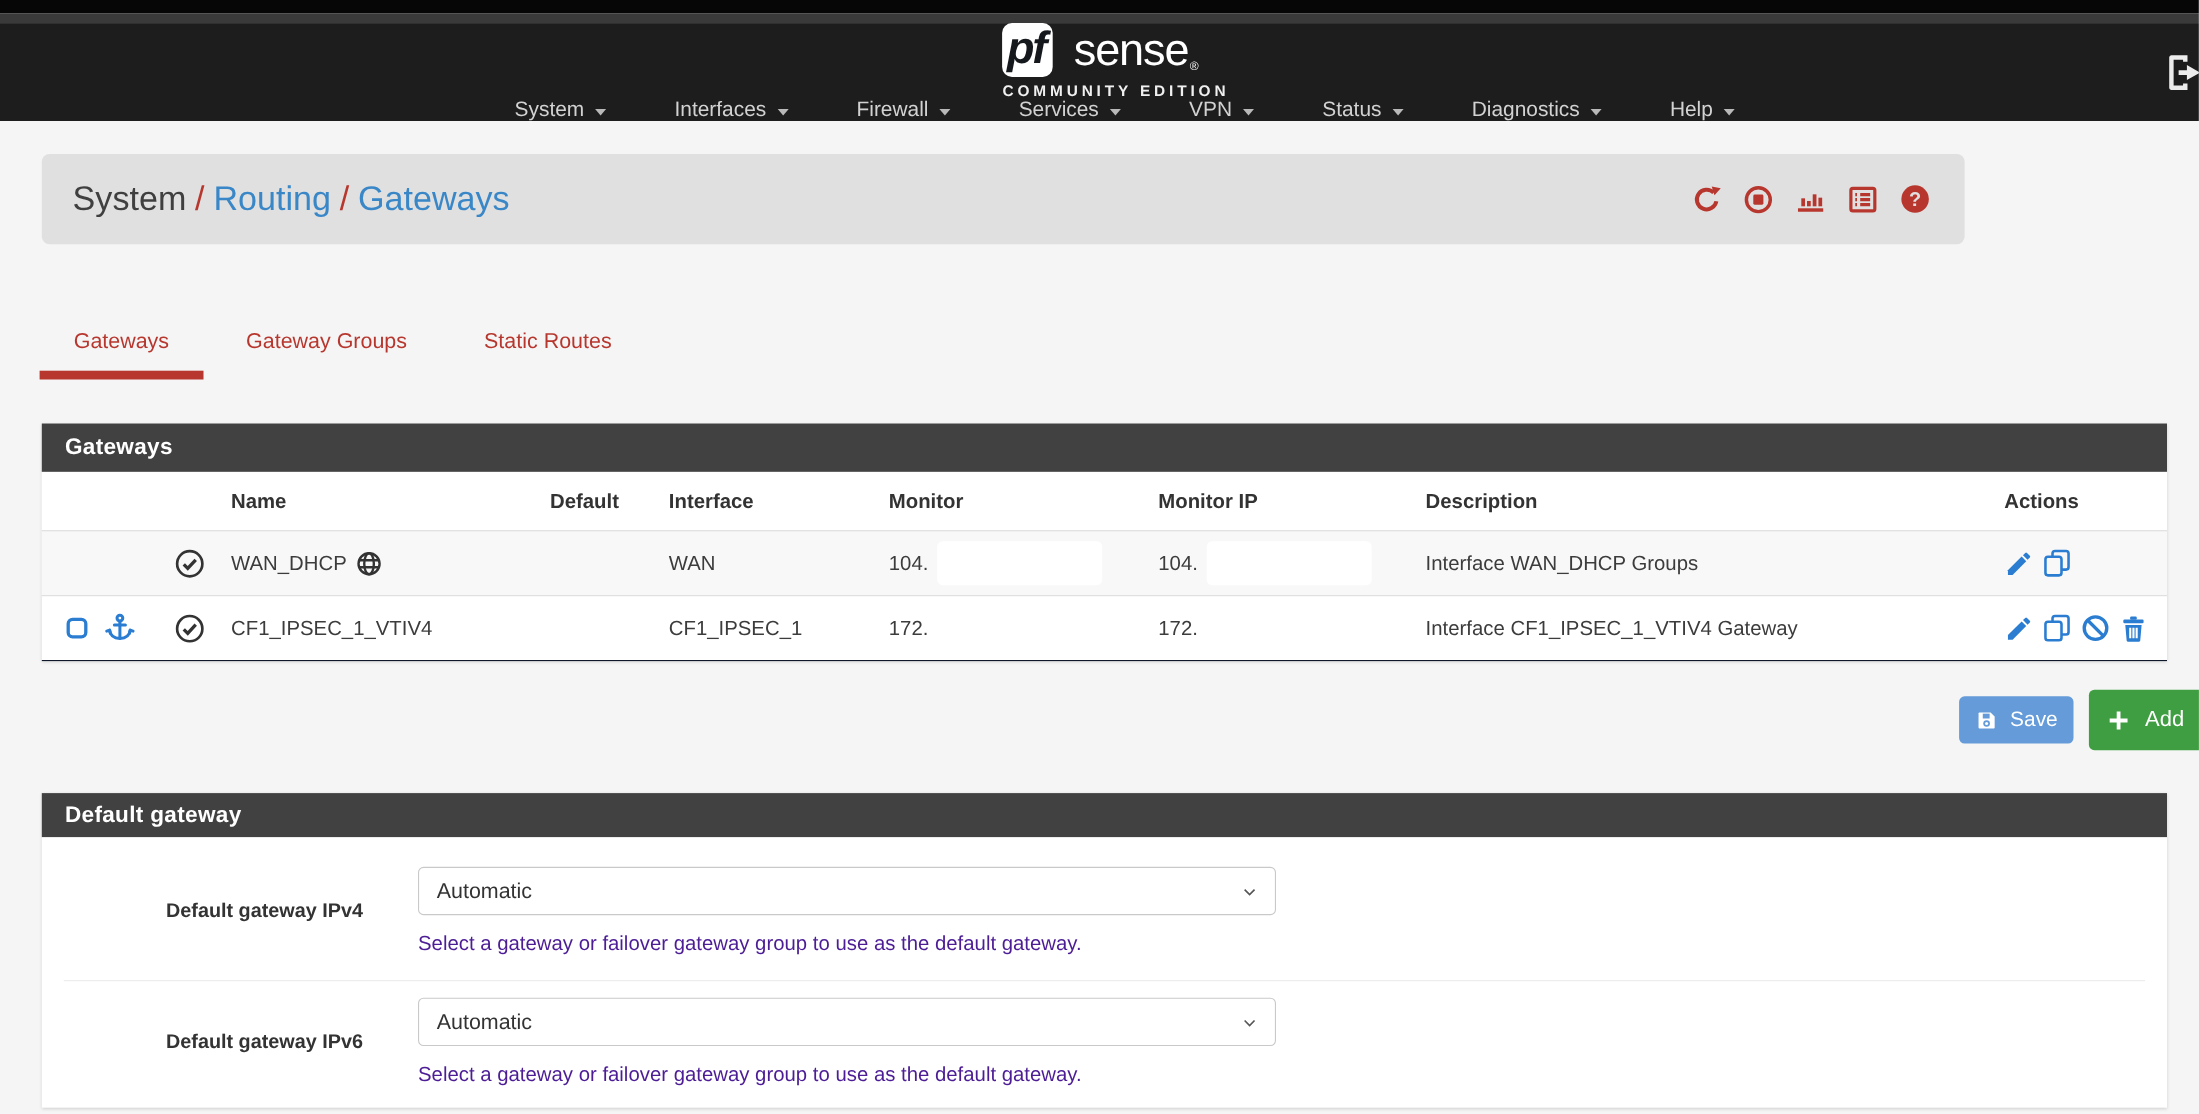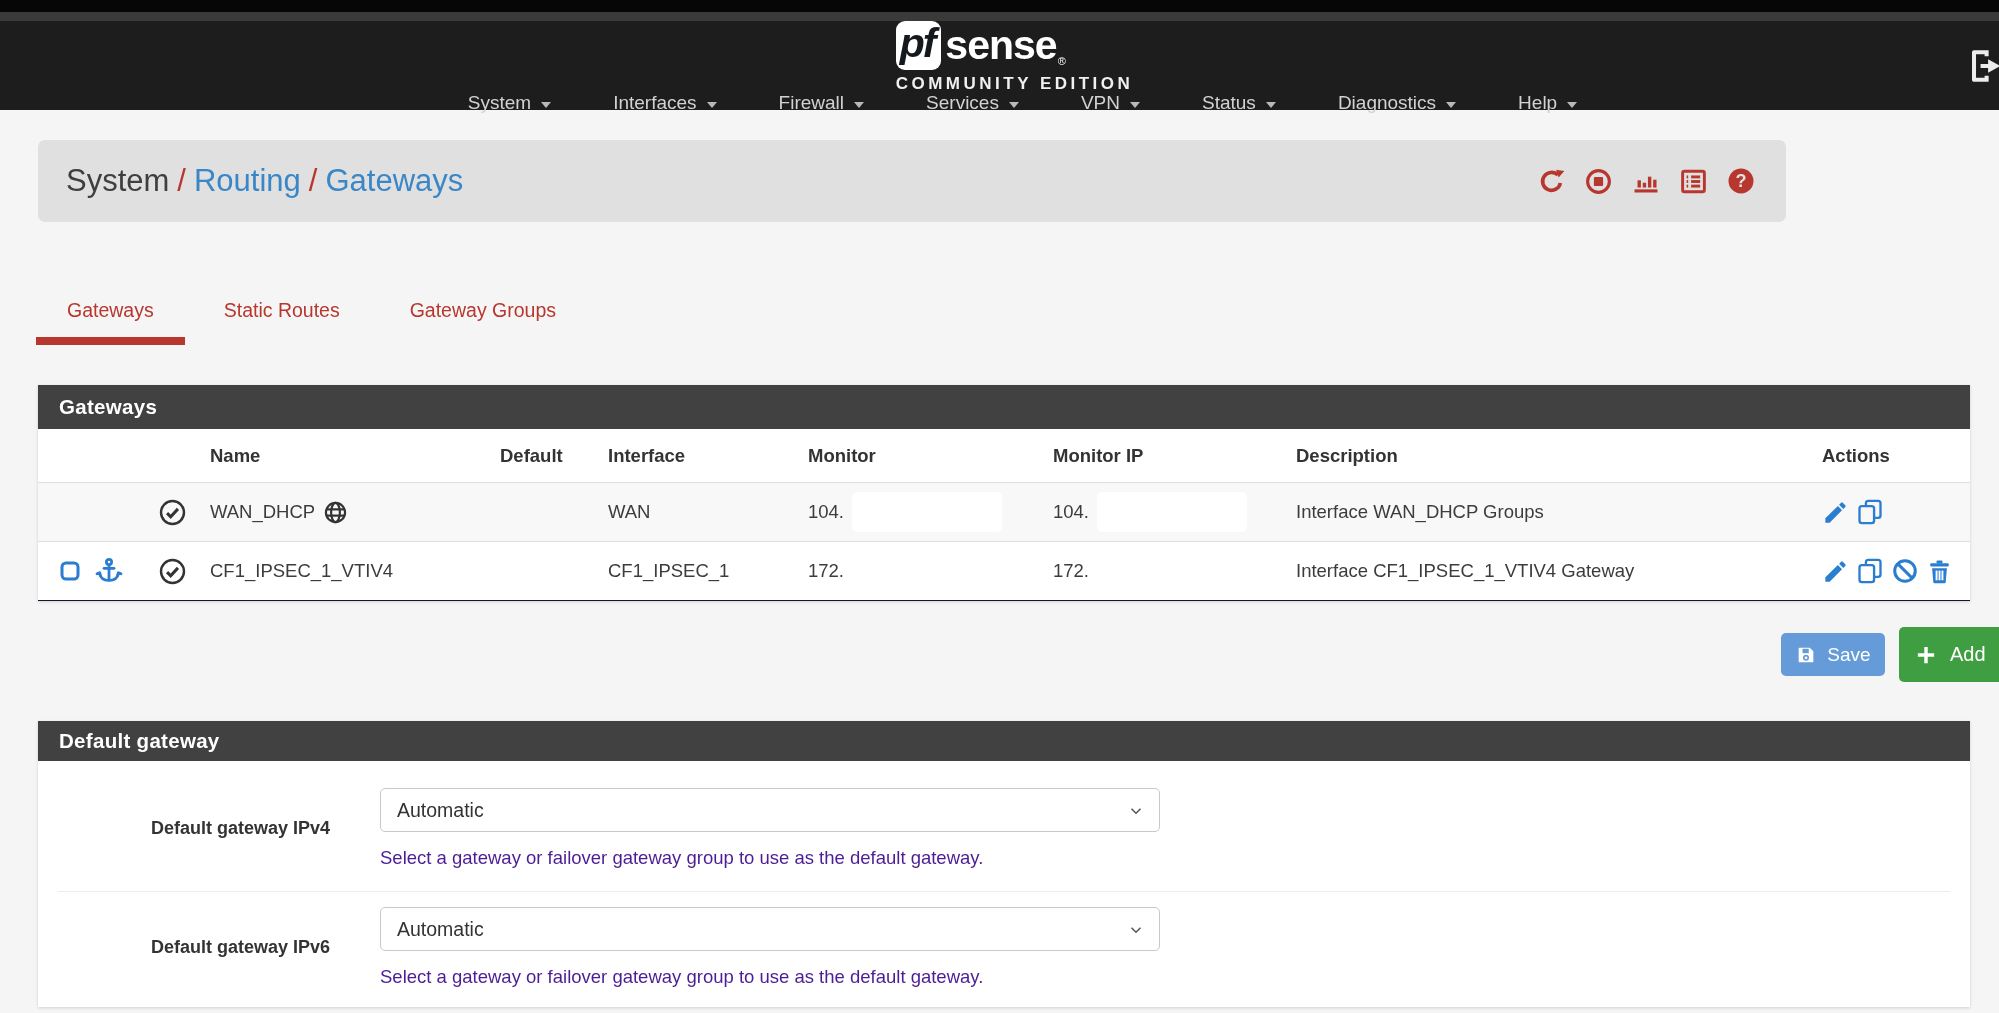--- a/index.html
+++ b/index.html
@@ -12,23 +12,23 @@
   
   .top-black{position:absolute;top:0;left:0;width:1999px;height:12px;background:#060606;}
   .top-strip{position:absolute;top:12px;left:0;width:1999px;height:9px;background:#3a3a3a;}
   
   .navbar{position:absolute;top:21px;left:0;width:1999px;height:89px;background:#1d1d1d;
     display:flex;align-items:center;flex-direction:column;}
   .brand{margin-left:30px;display:flex;flex-direction:column;line-height:1;}
   .brand-row{display:flex;align-items:center;}
   .pf-box{background:#fff;color:#15181c;font-weight:bold;font-style:italic;
     font-size:41px;padding:2px 7px 6px 4px;border-radius:9px;letter-spacing:-2px;}
-  .sense{color:#fff;font-weight:bold;font-size:41px;letter-spacing:-1px;margin-left:4px;}
+  .sense{color:#fff;font-weight:normal;font-size:41px;letter-spacing:-1px;margin-left:19px;}
   .reg{color:#fff;font-size:11px;align-self:flex-end;margin:0 0 3px 1px;}
-  .edition{color:#f0f0f0;font-size:17px;font-weight:bold;letter-spacing:3.5px;margin-top:5px;}
+  .edition{color:#f0f0f0;font-size:14px;font-weight:bold;letter-spacing:3.5px;margin-top:5px;}
   .nav-menu{display:flex;list-style:none;margin:0 0 0 46px;padding:0;}
   .nav-item{display:flex;align-items:center;padding:0 31px;color:#d2d2d2;font-size:19px;cursor:pointer;}
   .caret{width:0;height:0;border-left:5.5px solid transparent;border-right:5.5px solid transparent;
     border-top:6.5px solid #b9b9b9;margin-left:10px;margin-top:3px;}
   .signout{position:absolute;right:-8px;top:24px;color:#ececec;}
   
   .breadcrumb-bar{position:absolute;left:38px;top:140px;width:1748px;height:82px;background:#e0e0e0;
     border-radius:7px;display:flex;align-items:center;justify-content:space-between;
     padding:0 30px 0 28px;box-sizing:border-box;}
   .breadcrumb{font-size:31px;color:#3f3f3f;}
@@ -183,22 +183,22 @@
       <svg width="30" height="30" viewBox="0 0 24 24">
         <circle cx="12" cy="12" r="10" fill="currentColor"></circle>
         <text x="12" y="17" text-anchor="middle" font-size="14.5" font-weight="bold" fill="#e0e0e0" font-family="Liberation Sans, sans-serif">?</text>
       </svg>
     </span>
   </div>
 </div>
 
 <ul class="tabs">
   <li class="tab active">Gateways</li>
+  <li class="tab">Gateway Groups</li>
   <li class="tab">Static Routes</li>
-  <li class="tab">Gateway Groups</li>
 </ul>
 
 <div class="panel panel-gateways">
   <div class="panel-hd">Gateways</div>
 
   <div class="grow thead">
     <div class="cell"></div>
     <div class="cell"></div>
     <div class="cell">Name</div>
     <div class="cell">Default</div>

